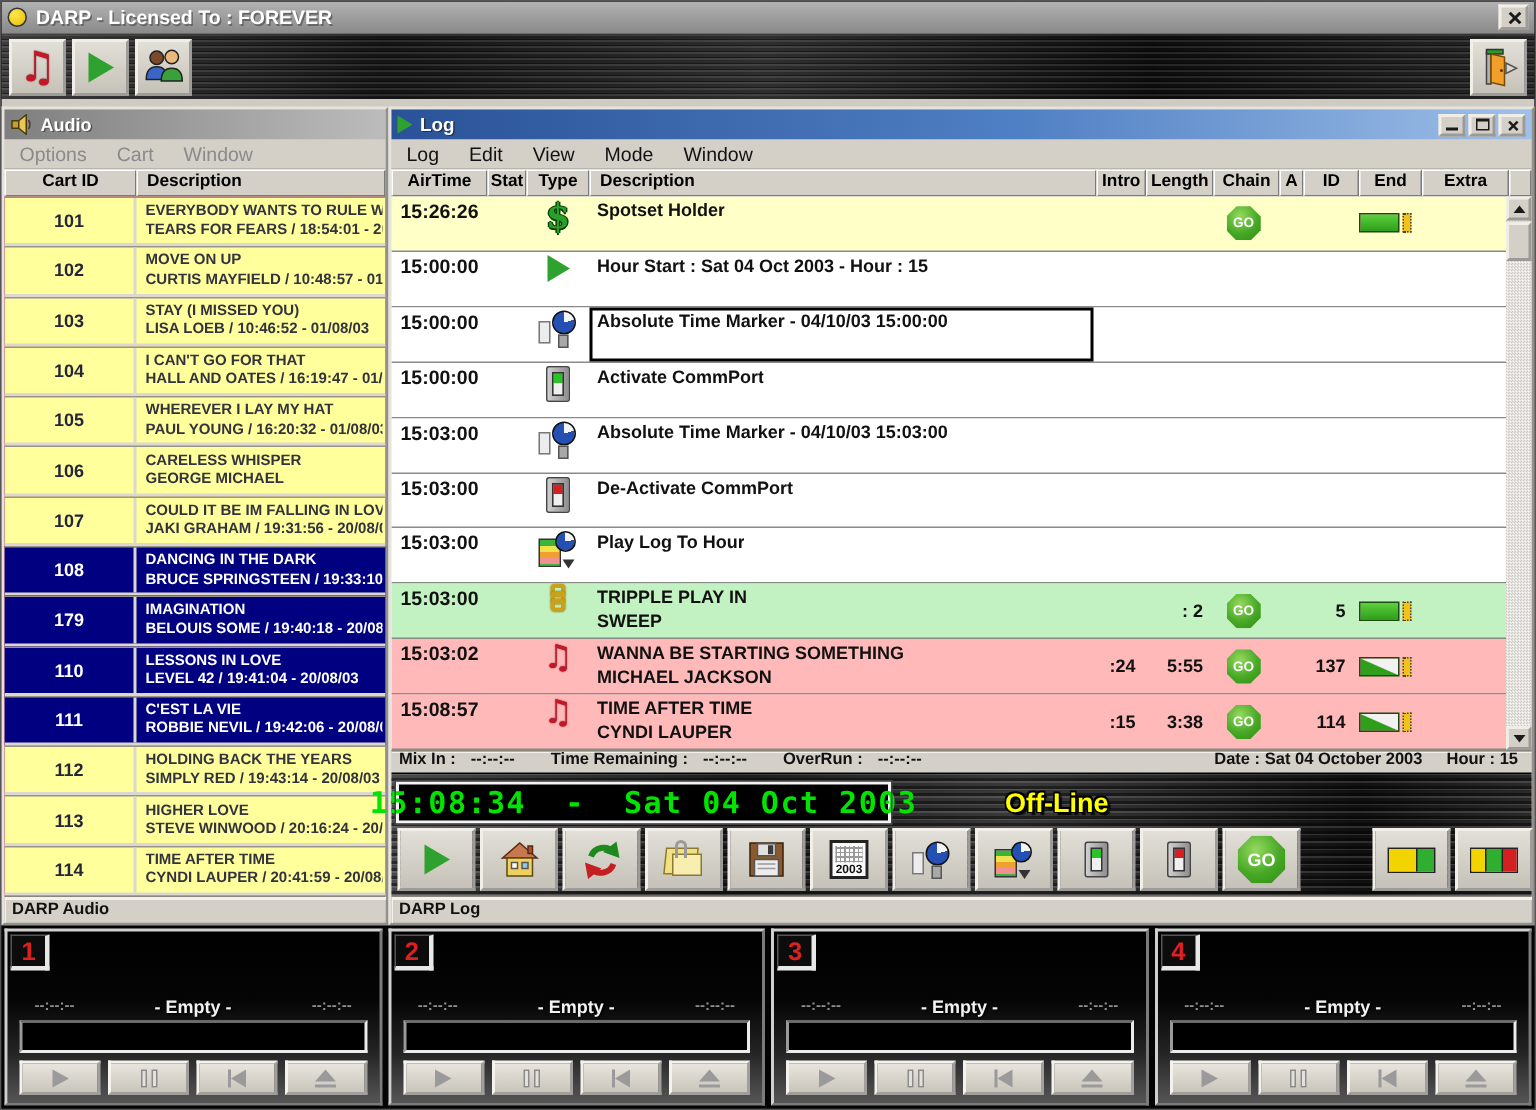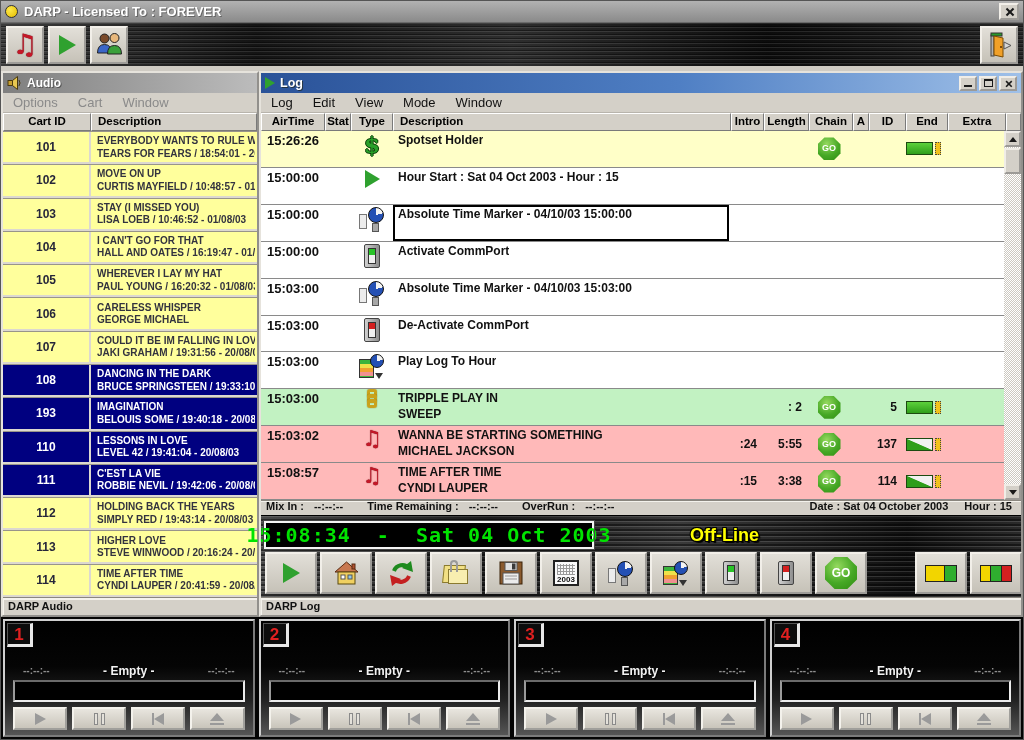--- a/index.html
+++ b/index.html
@@ -113,21 +113,21 @@
     font:bold 11px/1 "Liberation Sans",sans-serif;color:#111;border-top:1px solid #8a867e;box-shadow:inset 0 1px 0 #f4f2ec;}
   .mix-v{margin:0 24px 0 10px;}
   .mix-date{margin-left:auto;}
   .mix-hour{margin:0 4px 0 16px;}
 
   .control-deck{height:82px;flex:0 0 82px;position:relative;border-top:1px solid #000;}
   .clockrow{display:flex;align-items:center;height:34px;padding:3px 0 0 3px;}
   .clock{width:330px;height:28px;background:#000;border:2px solid #f4f4f4;outline:1px solid #444;
     color:var(--clock-green,#00e400);font:bold 20px/24px "DejaVu Sans Mono",monospace;letter-spacing:1px;
     display:flex;align-items:center;justify-content:center;white-space:pre;}
-  .offline{margin-left:96px;color:var(--offline-yellow,#ffff00);font:bold 18px/1 "Liberation Sans",sans-serif;
+  .offline{margin-left:76px;color:var(--offline-yellow,#ffff00);font:bold 18px/1 "Liberation Sans",sans-serif;
     text-shadow:1px 1px 0 #000,-1px -1px 0 #000,1px -1px 0 #000,-1px 1px 0 #000,2px 2px 1px #000;}
   .transport{display:flex;align-items:center;gap:3px;padding:2px 4px;height:46px;}
   .t-btn{width:52px;height:42px;flex:0 0 auto;}
   .t-spacer{width:42px;flex:0 0 42px;}
   .t-grow{flex:1;}
 
   
   .decks{height:122px;flex:0 0 122px;background:#040404;display:flex;gap:4px;padding:2px;}
   .deck{flex:1;position:relative;border:2px outset #cfcfcf;min-width:0;
     background:linear-gradient(180deg,#000 0%,#050505 40%,#232323 70%,#555 100%);
@@ -316,21 +316,21 @@
             </div>
           </div>
           <div class="a-row sel">
             <div class="a-id">108</div>
             <div class="a-desc">
               <div class="a-line">DANCING IN THE DARK</div>
               <div class="a-line">BRUCE SPRINGSTEEN / 19:33:10 - 20.</div>
             </div>
           </div>
           <div class="a-row sel">
-            <div class="a-id">193</div>
+            <div class="a-id">179</div>
             <div class="a-desc">
               <div class="a-line">IMAGINATION</div>
               <div class="a-line">BELOUIS SOME / 19:40:18 - 20/08/03</div>
             </div>
           </div>
           <div class="a-row sel">
             <div class="a-id">110</div>
             <div class="a-desc">
               <div class="a-line">LESSONS IN LOVE</div>
               <div class="a-line">LEVEL 42 / 19:41:04 - 20/08/03</div>

